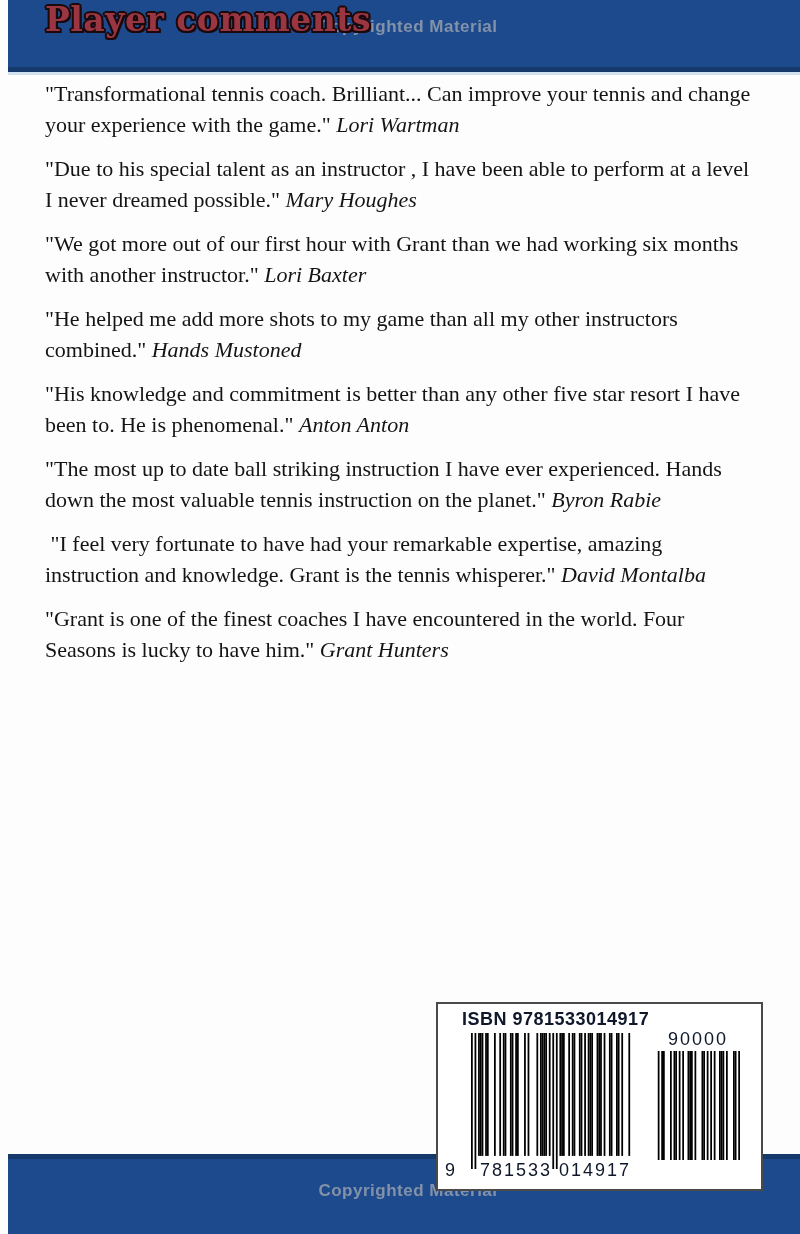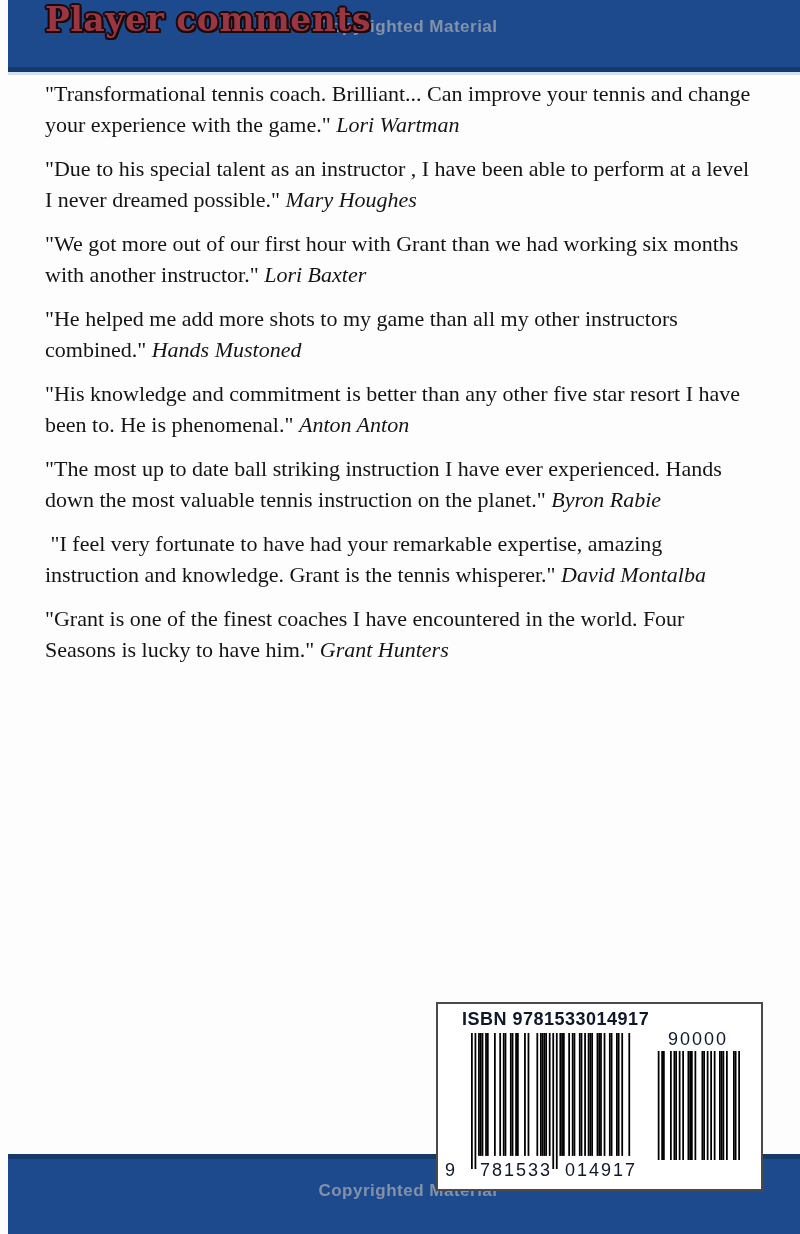--- a/index.html
+++ b/index.html
@@ -69,21 +69,21 @@
     position:absolute;left:24px;top:5px;
     font-size:18px;font-weight:700;letter-spacing:.5px;
   }
   .bars-main{position:absolute;left:33px;top:29px;}
   .bars-supp{position:absolute;left:218px;top:47px;}
   .bc-digit{
     position:absolute;font-size:18px;letter-spacing:1px;line-height:1;
   }
   .bc-digit.first{left:7px;top:157px;letter-spacing:0;}
   .bc-digit.g1{left:40px;top:157px;width:76px;text-align:center;letter-spacing:2px;}
-  .bc-digit.g2{left:121px;top:157px;width:78px;text-align:right;letter-spacing:2px;}
+  .bc-digit.g2{left:121px;top:157px;width:78px;text-align:left;letter-spacing:2px;}
   .supp-label{
     position:absolute;left:218px;top:26px;width:84px;text-align:center;
     font-size:18px;letter-spacing:2px;line-height:1;
   }
   svg rect{fill:#000;}
 </style>
 </head>
 <body>
 
 <div class="cover">

